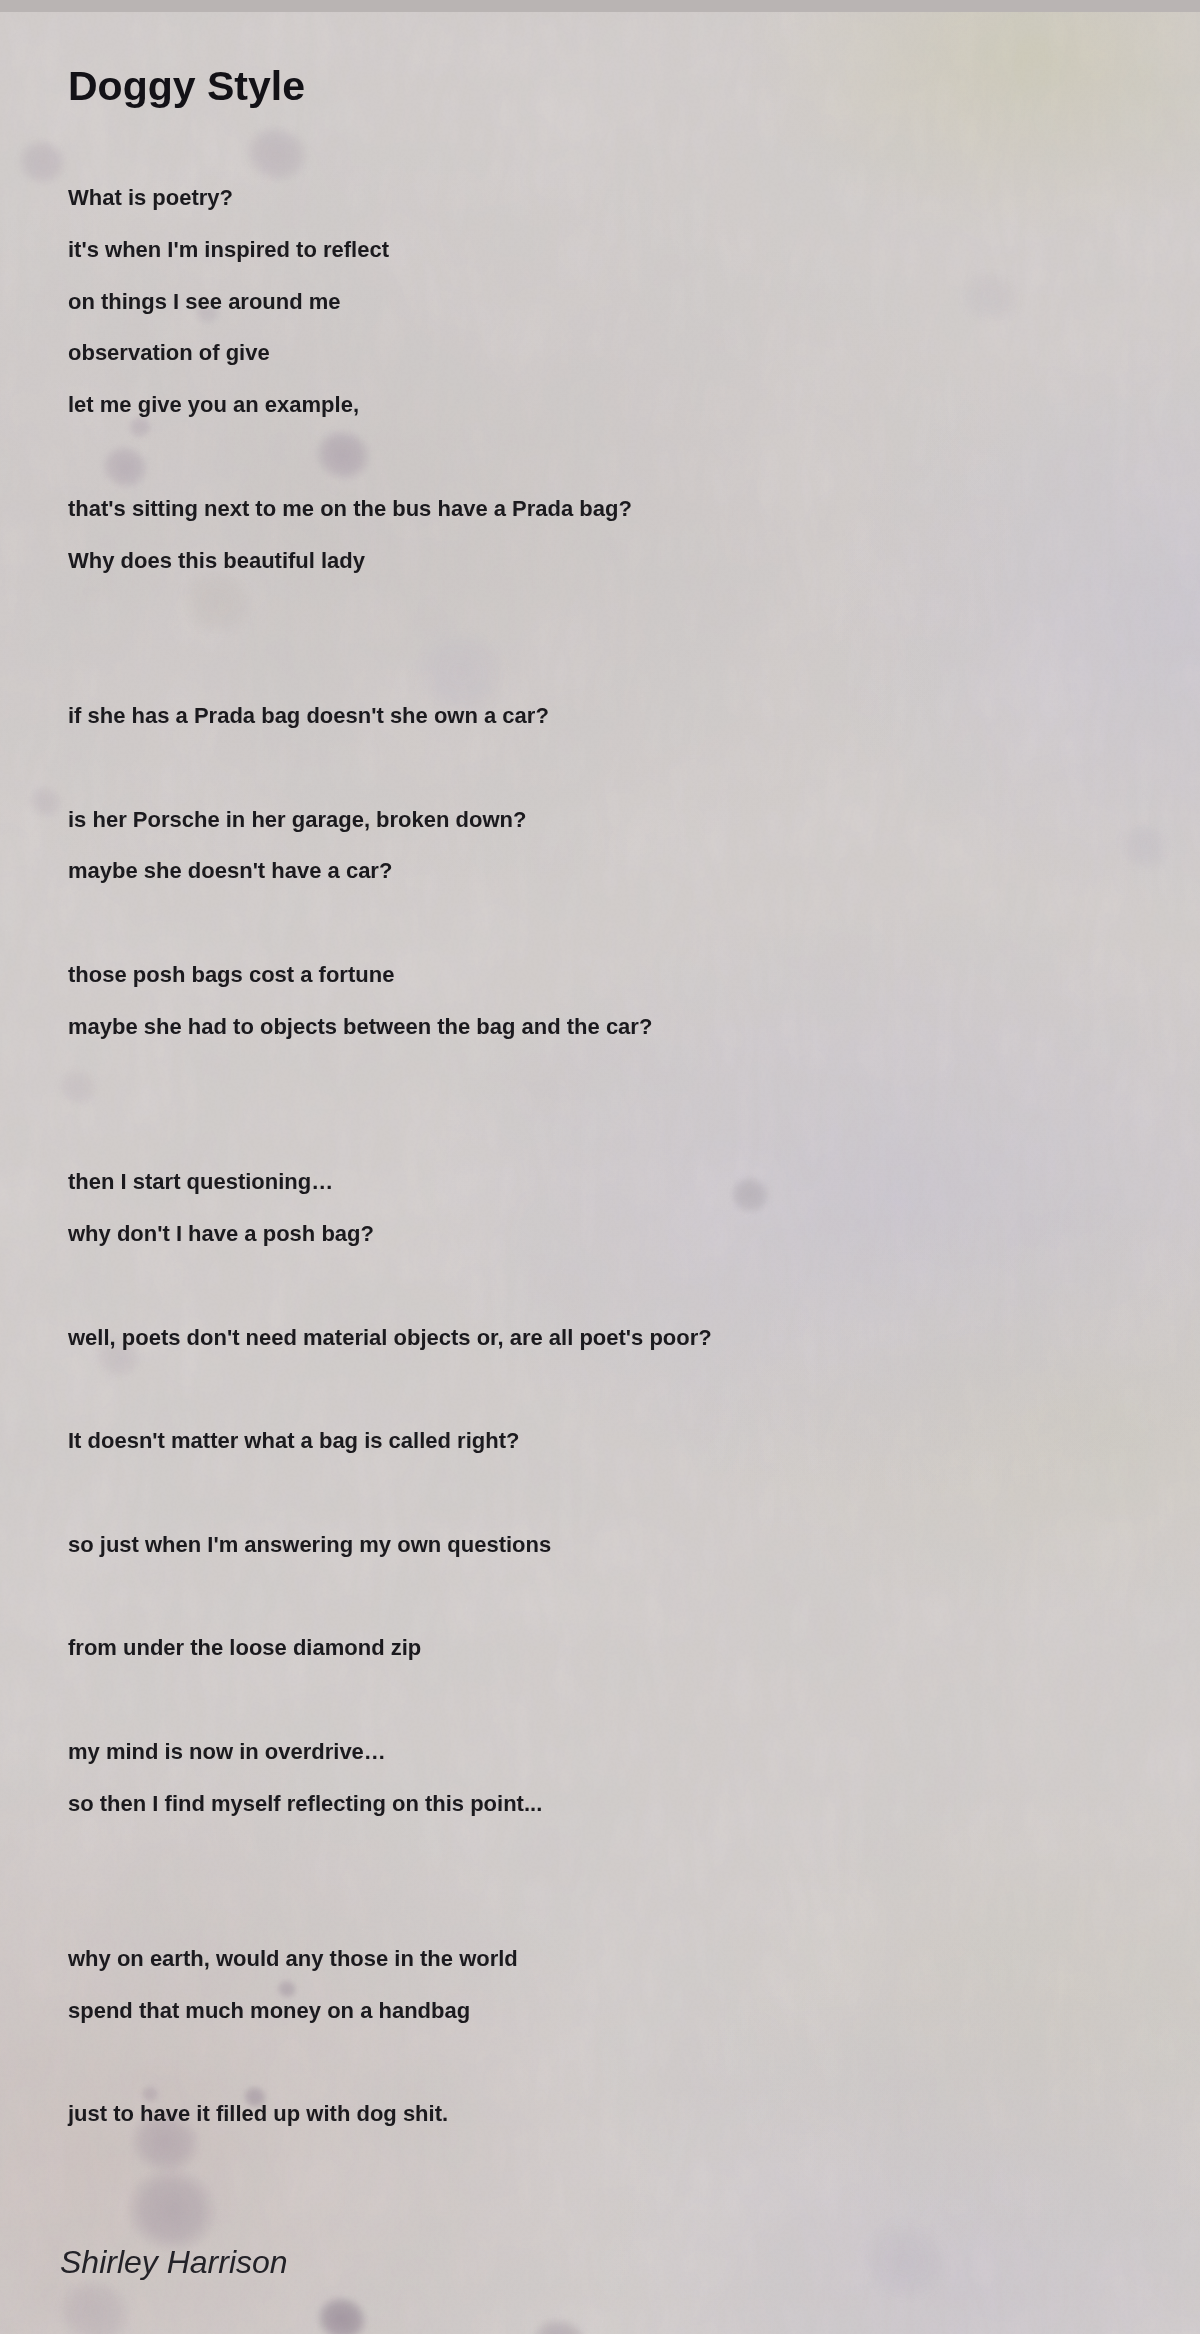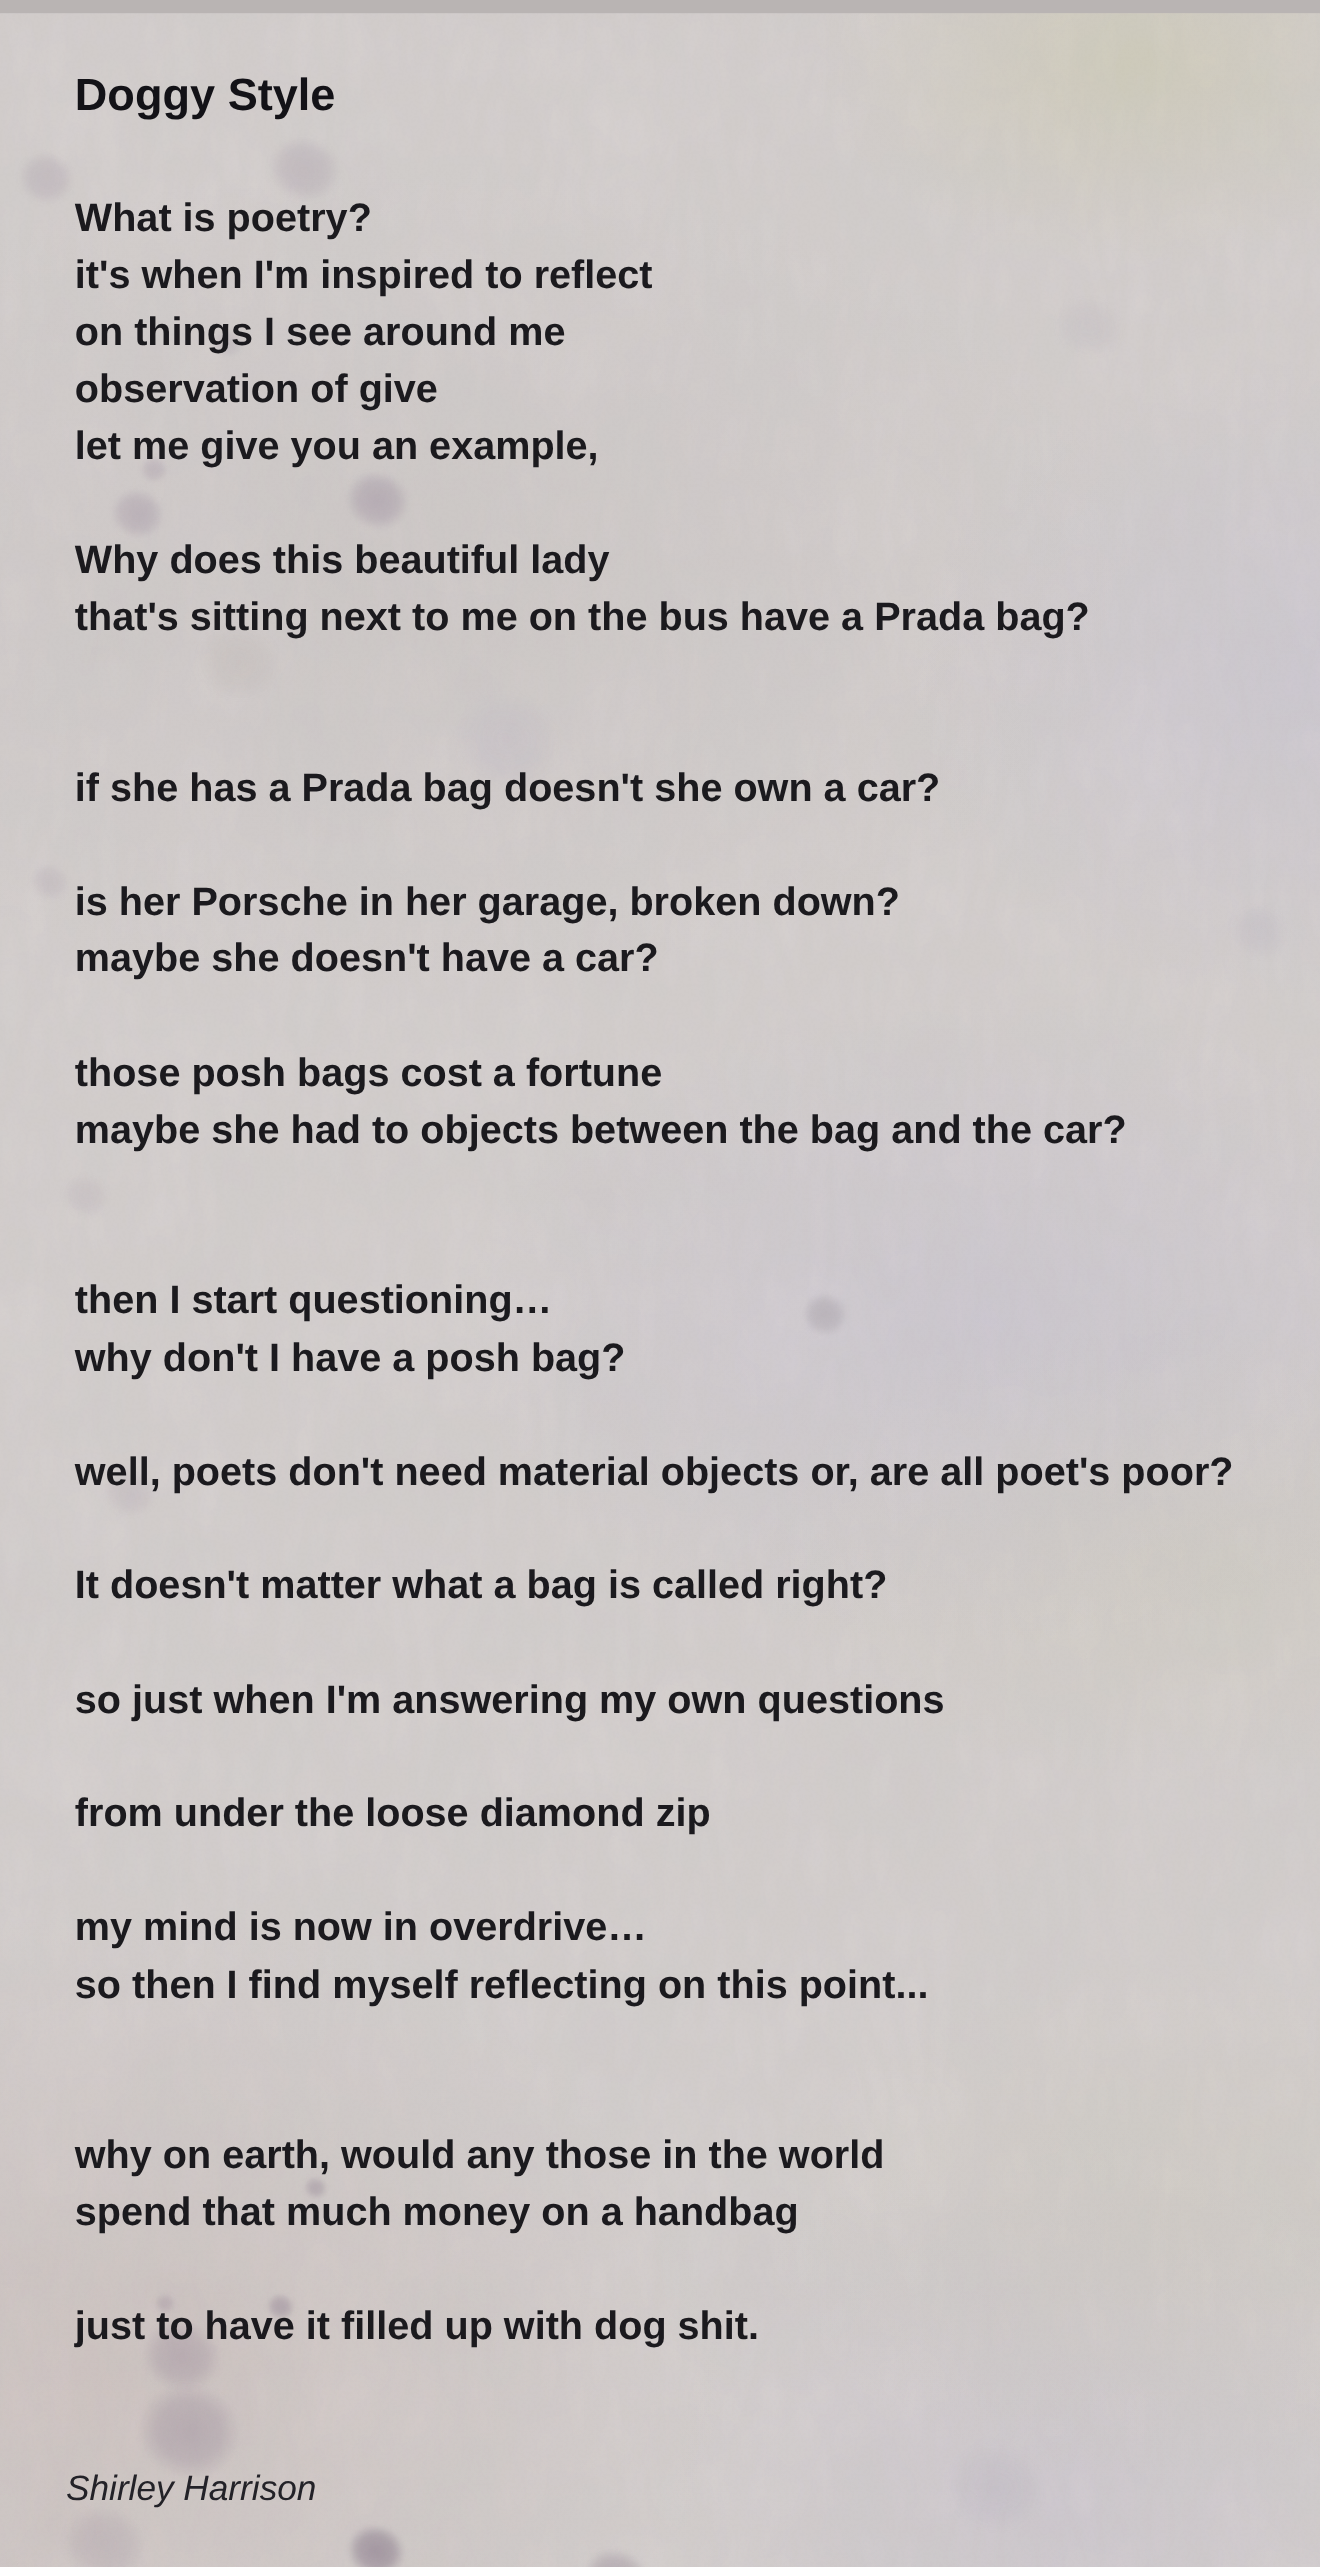--- a/index.html
+++ b/index.html
@@ -34,21 +34,21 @@
 
   .poem-title{
     position:absolute;left:68px;top:50px;
     margin:0;
     font-size:41px;line-height:1.2;font-weight:bold;
     color:#131217;
     white-space:nowrap;
   }
   .poem-lines{
     position:absolute;left:68px;top:160px;width:1100px;
-    font-size:36px;font-weight:bold;color:#1b1a1e;
+    font-size:22px;font-weight:bold;color:#1b1a1e;
   }
   .line{line-height:51.8px;min-height:51.8px;white-space:nowrap;}
   .author{
     position:absolute;left:60px;top:2232px;
     font-size:32px;font-style:italic;font-weight:400;
     color:#232228;white-space:nowrap;
   }
 </style>
 </head>
 <body>
@@ -118,22 +118,22 @@
   <div class="stain" style="left:905px;top:2250px;width:92px;height:80px;background:radial-gradient(closest-side,rgba(150,140,170,0.12),rgba(150,140,170,0.08) 60%,rgba(150,140,170,0) 100%);"></div>
 
   <h1 class="poem-title">Doggy Style</h1>
   <div class="poem-lines">
       <div class="line">What is poetry?</div>
       <div class="line">it's when I'm inspired to reflect</div>
       <div class="line">on things I see around me</div>
       <div class="line">observation of give</div>
       <div class="line">let me give you an example,</div>
       <div class="line blank"></div>
+      <div class="line">that's sitting next to me on the bus have a Prada bag?</div>
       <div class="line">Why does this beautiful lady</div>
-      <div class="line">that's sitting next to me on the bus have a Prada bag?</div>
       <div class="line blank"></div>
       <div class="line blank"></div>
       <div class="line">if she has a Prada bag doesn't she own a car?</div>
       <div class="line blank"></div>
       <div class="line">is her Porsche in her garage, broken down?</div>
       <div class="line">maybe she doesn't have a car?</div>
       <div class="line blank"></div>
       <div class="line">those posh bags cost a fortune</div>
       <div class="line">maybe she had to objects between the bag and the car?</div>
       <div class="line blank"></div>

